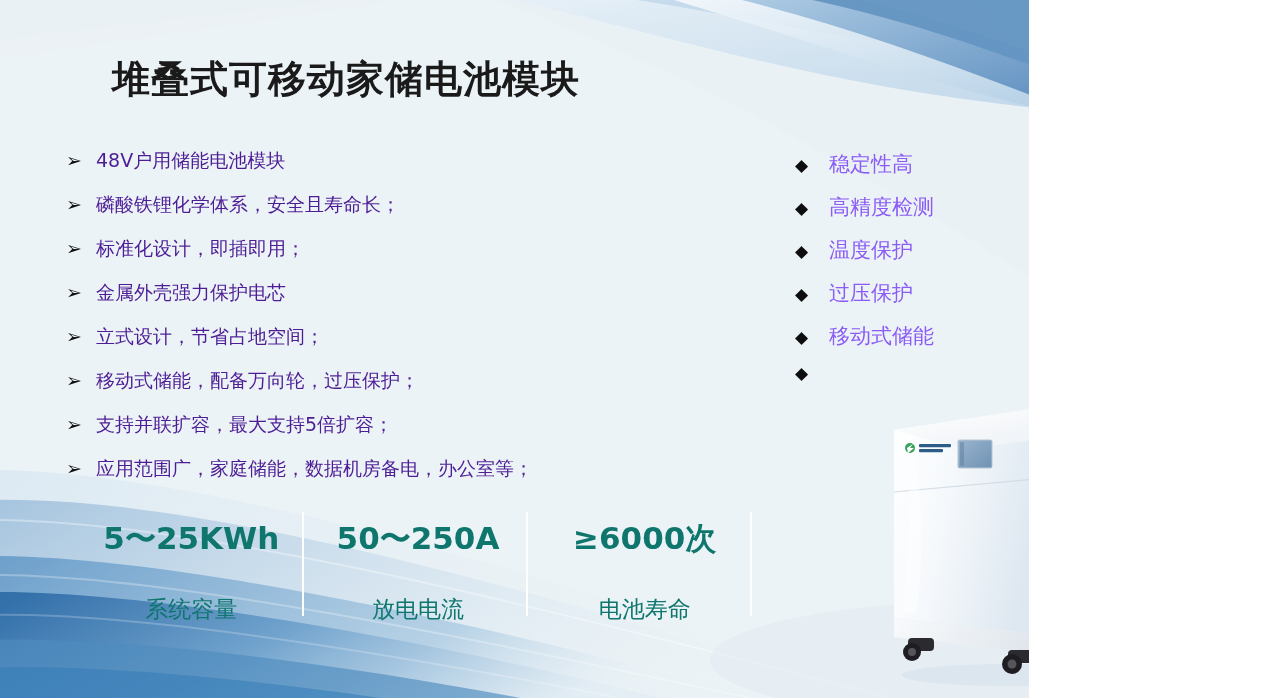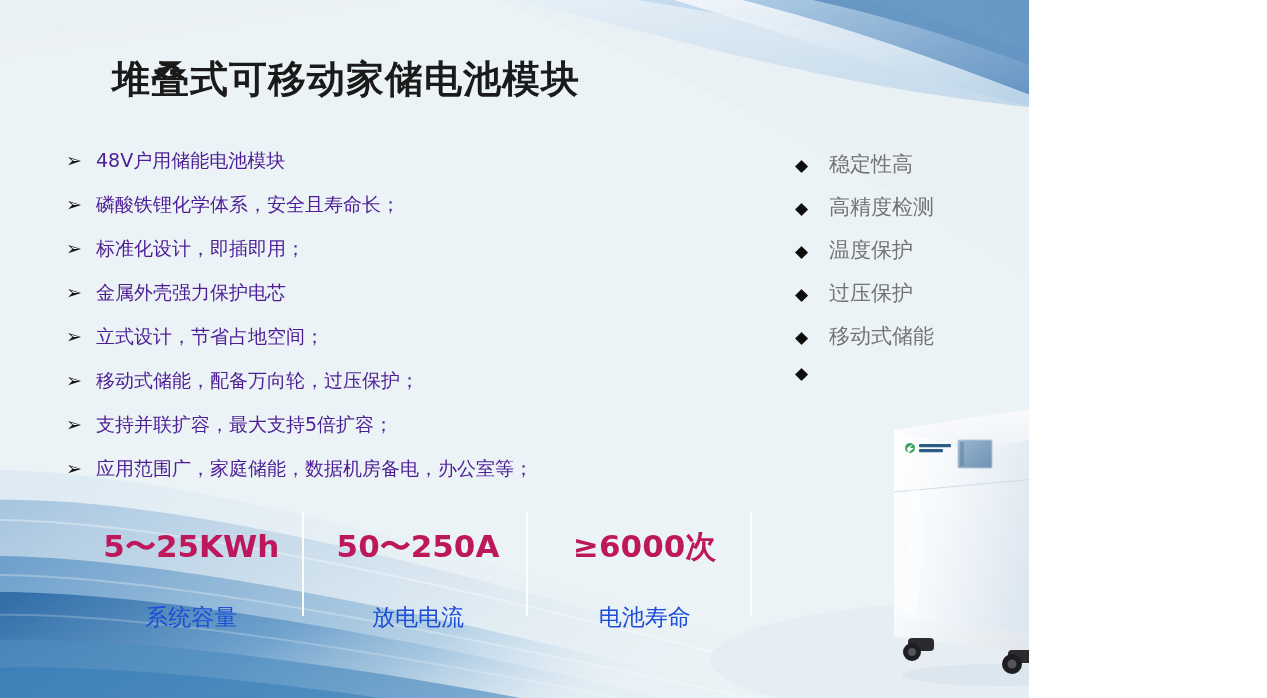--- a/index.html
+++ b/index.html
@@ -87,21 +87,21 @@
   }
   .rmark {
     width: 34px;
     flex: 0 0 34px;
     font-size: 17px;
     color: #0d0d0d;
     line-height: 1;
   }
   .rtext {
     font-size: 21px;
-    color: #737373;
+    color: #8b5cf6;
     white-space: nowrap;
     font-family: "DejaVu Sans", "Liberation Sans", sans-serif;
   }
 
   
   #stats {
     position: absolute;
     left: 78px;
     top: 512px;
     width: 680px;
@@ -109,28 +109,28 @@
     display: flex;
   }
   .stat {
     flex: 1 1 0;
     position: relative;
     text-align: center;
   }
   .stat-value {
     font-size: 31px;
     font-weight: bold;
-    color: #be185d;
+    color: #0f766e;
     white-space: nowrap;
-    margin-top: 14px;
+    margin-top: 6px;
     font-family: "DejaVu Sans", "Liberation Sans", sans-serif;
   }
   .stat-label {
     font-size: 23px;
-    color: #1d4ed8;
+    color: #0f766e;
     white-space: nowrap;
     margin-top: 34px;
     font-family: "DejaVu Sans", "Liberation Sans", sans-serif;
   }
   .divider {
     position: absolute;
     top: 0px;
     width: 2px;
     height: 104px;
     background: #fdfefe;

